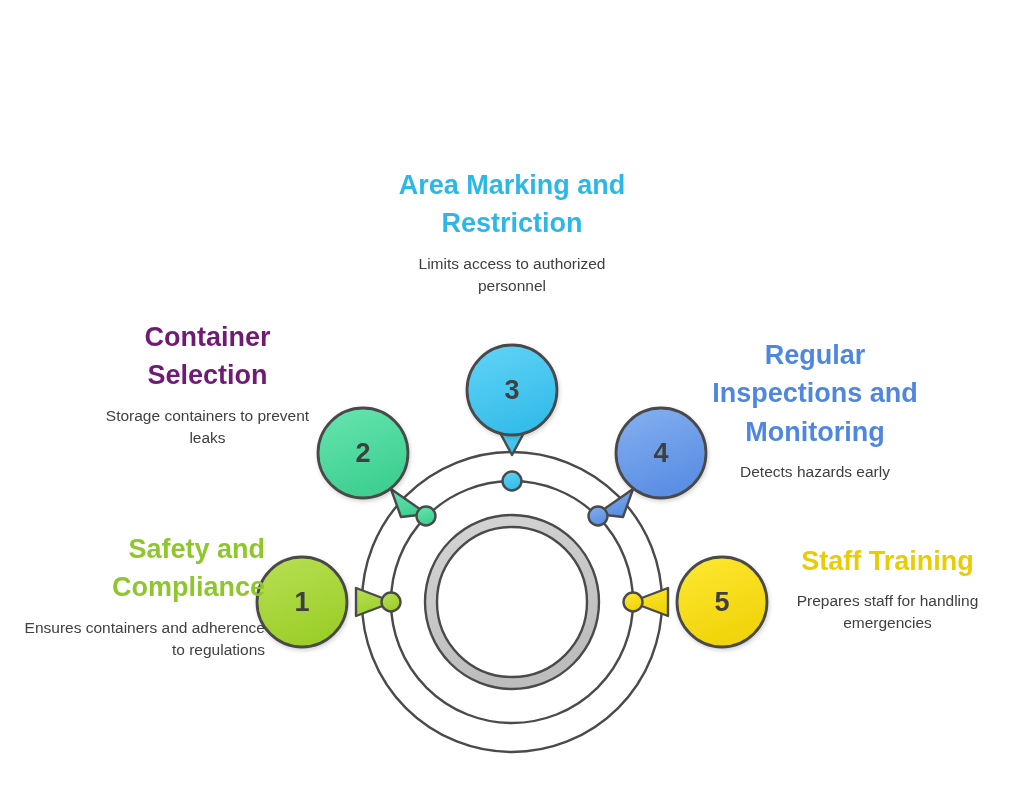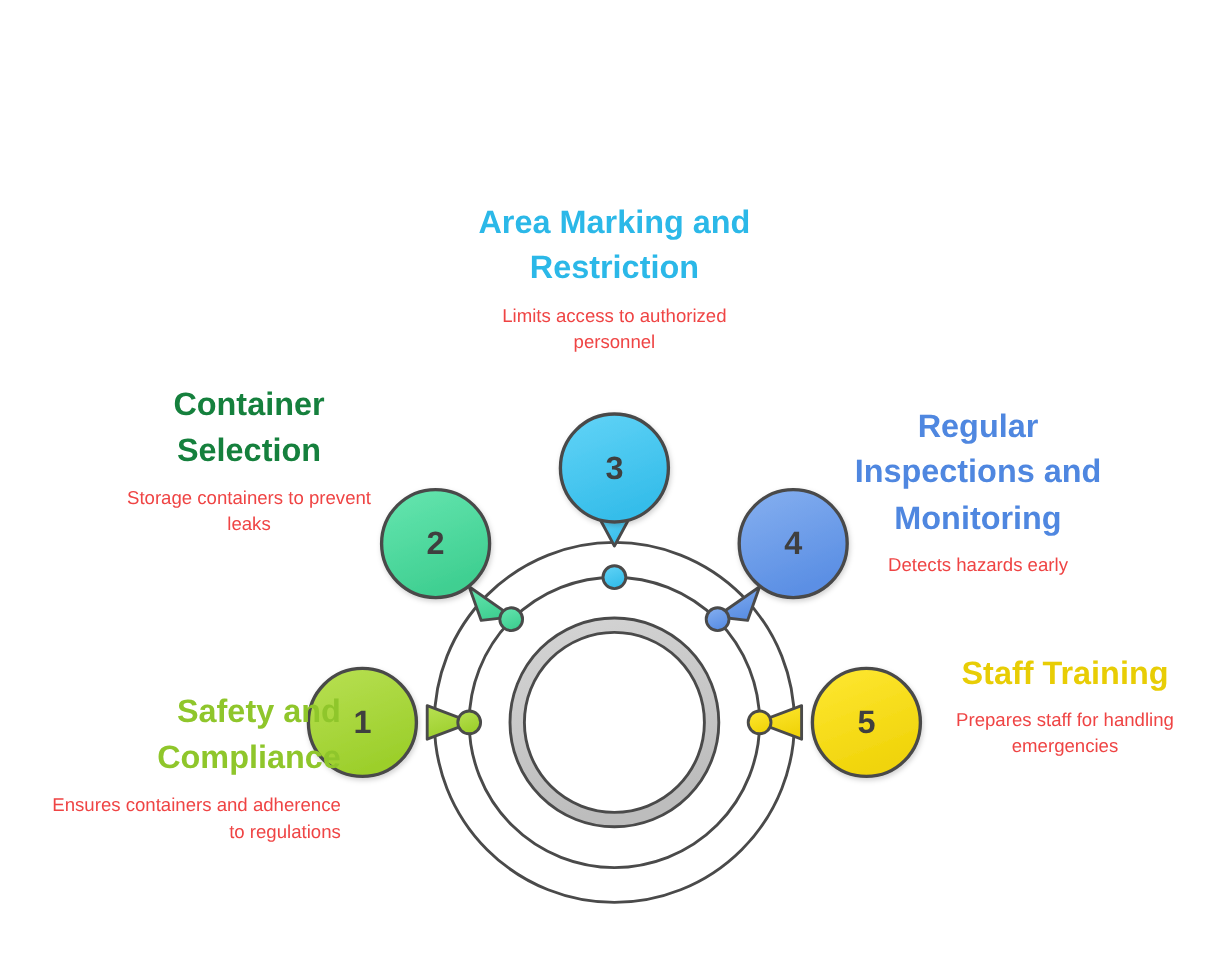--- a/index.html
+++ b/index.html
@@ -44,28 +44,28 @@
   .block .heading {
     font-size:27px;
     font-weight:bold;
     line-height:1.42;
     margin:0 0 10px 0;
   }
   .block .desc {
     font-size:15.5px;
     font-weight:normal;
     line-height:1.42;
-    color:#ef4444;
+    color:#404040;
     margin:0;
   }
   .ta-center { text-align:center; }
   .ta-right  { text-align:right;  }
 
   
-  #block-1 { left:39px;  top:530px; width:245px;margin-top:44px; }
+  #block-1 { left:20px;  top:530px; width:245px; }
   #block-2 { left:95px;  top:318px; width:225px; }
   #block-3 { left:397px; top:166px; width:230px; }
   #block-4 { left:700px; top:288px; width:230px; }
   #block-5 { left:775px; top:542px; width:225px; }
 </style>
 </head>
 <body>
 
 <div class="canvas">
 
@@ -146,21 +146,21 @@
   <div class="bubble-num" style="left:467px; top:345px;">3</div>
   <div class="bubble-num" style="left:616px; top:408px;">4</div>
   <div class="bubble-num" style="left:677px; top:557px;">5</div>
 
   <div class="block ta-right" id="block-1">
     <div class="heading" style="color:#8fc62b;">Safety and Compliance</div>
     <div class="desc">Ensures containers and adherence to regulations</div>
   </div>
 
   <div class="block ta-center" id="block-2">
-    <div class="heading" style="color:#15803d;">Container Selection</div>
+    <div class="heading" style="color:#701a75;">Container Selection</div>
     <div class="desc">Storage containers to prevent leaks</div>
   </div>
 
   <div class="block ta-center" id="block-3">
     <div class="heading" style="color:#2bb8e8;">Area Marking and Restriction</div>
     <div class="desc">Limits access to authorized personnel</div>
   </div>
 
   <div class="block ta-center" id="block-4">
     <div class="heading" style="color:#4f87e0;margin-top:48px;">Regular Inspections and Monitoring</div>

